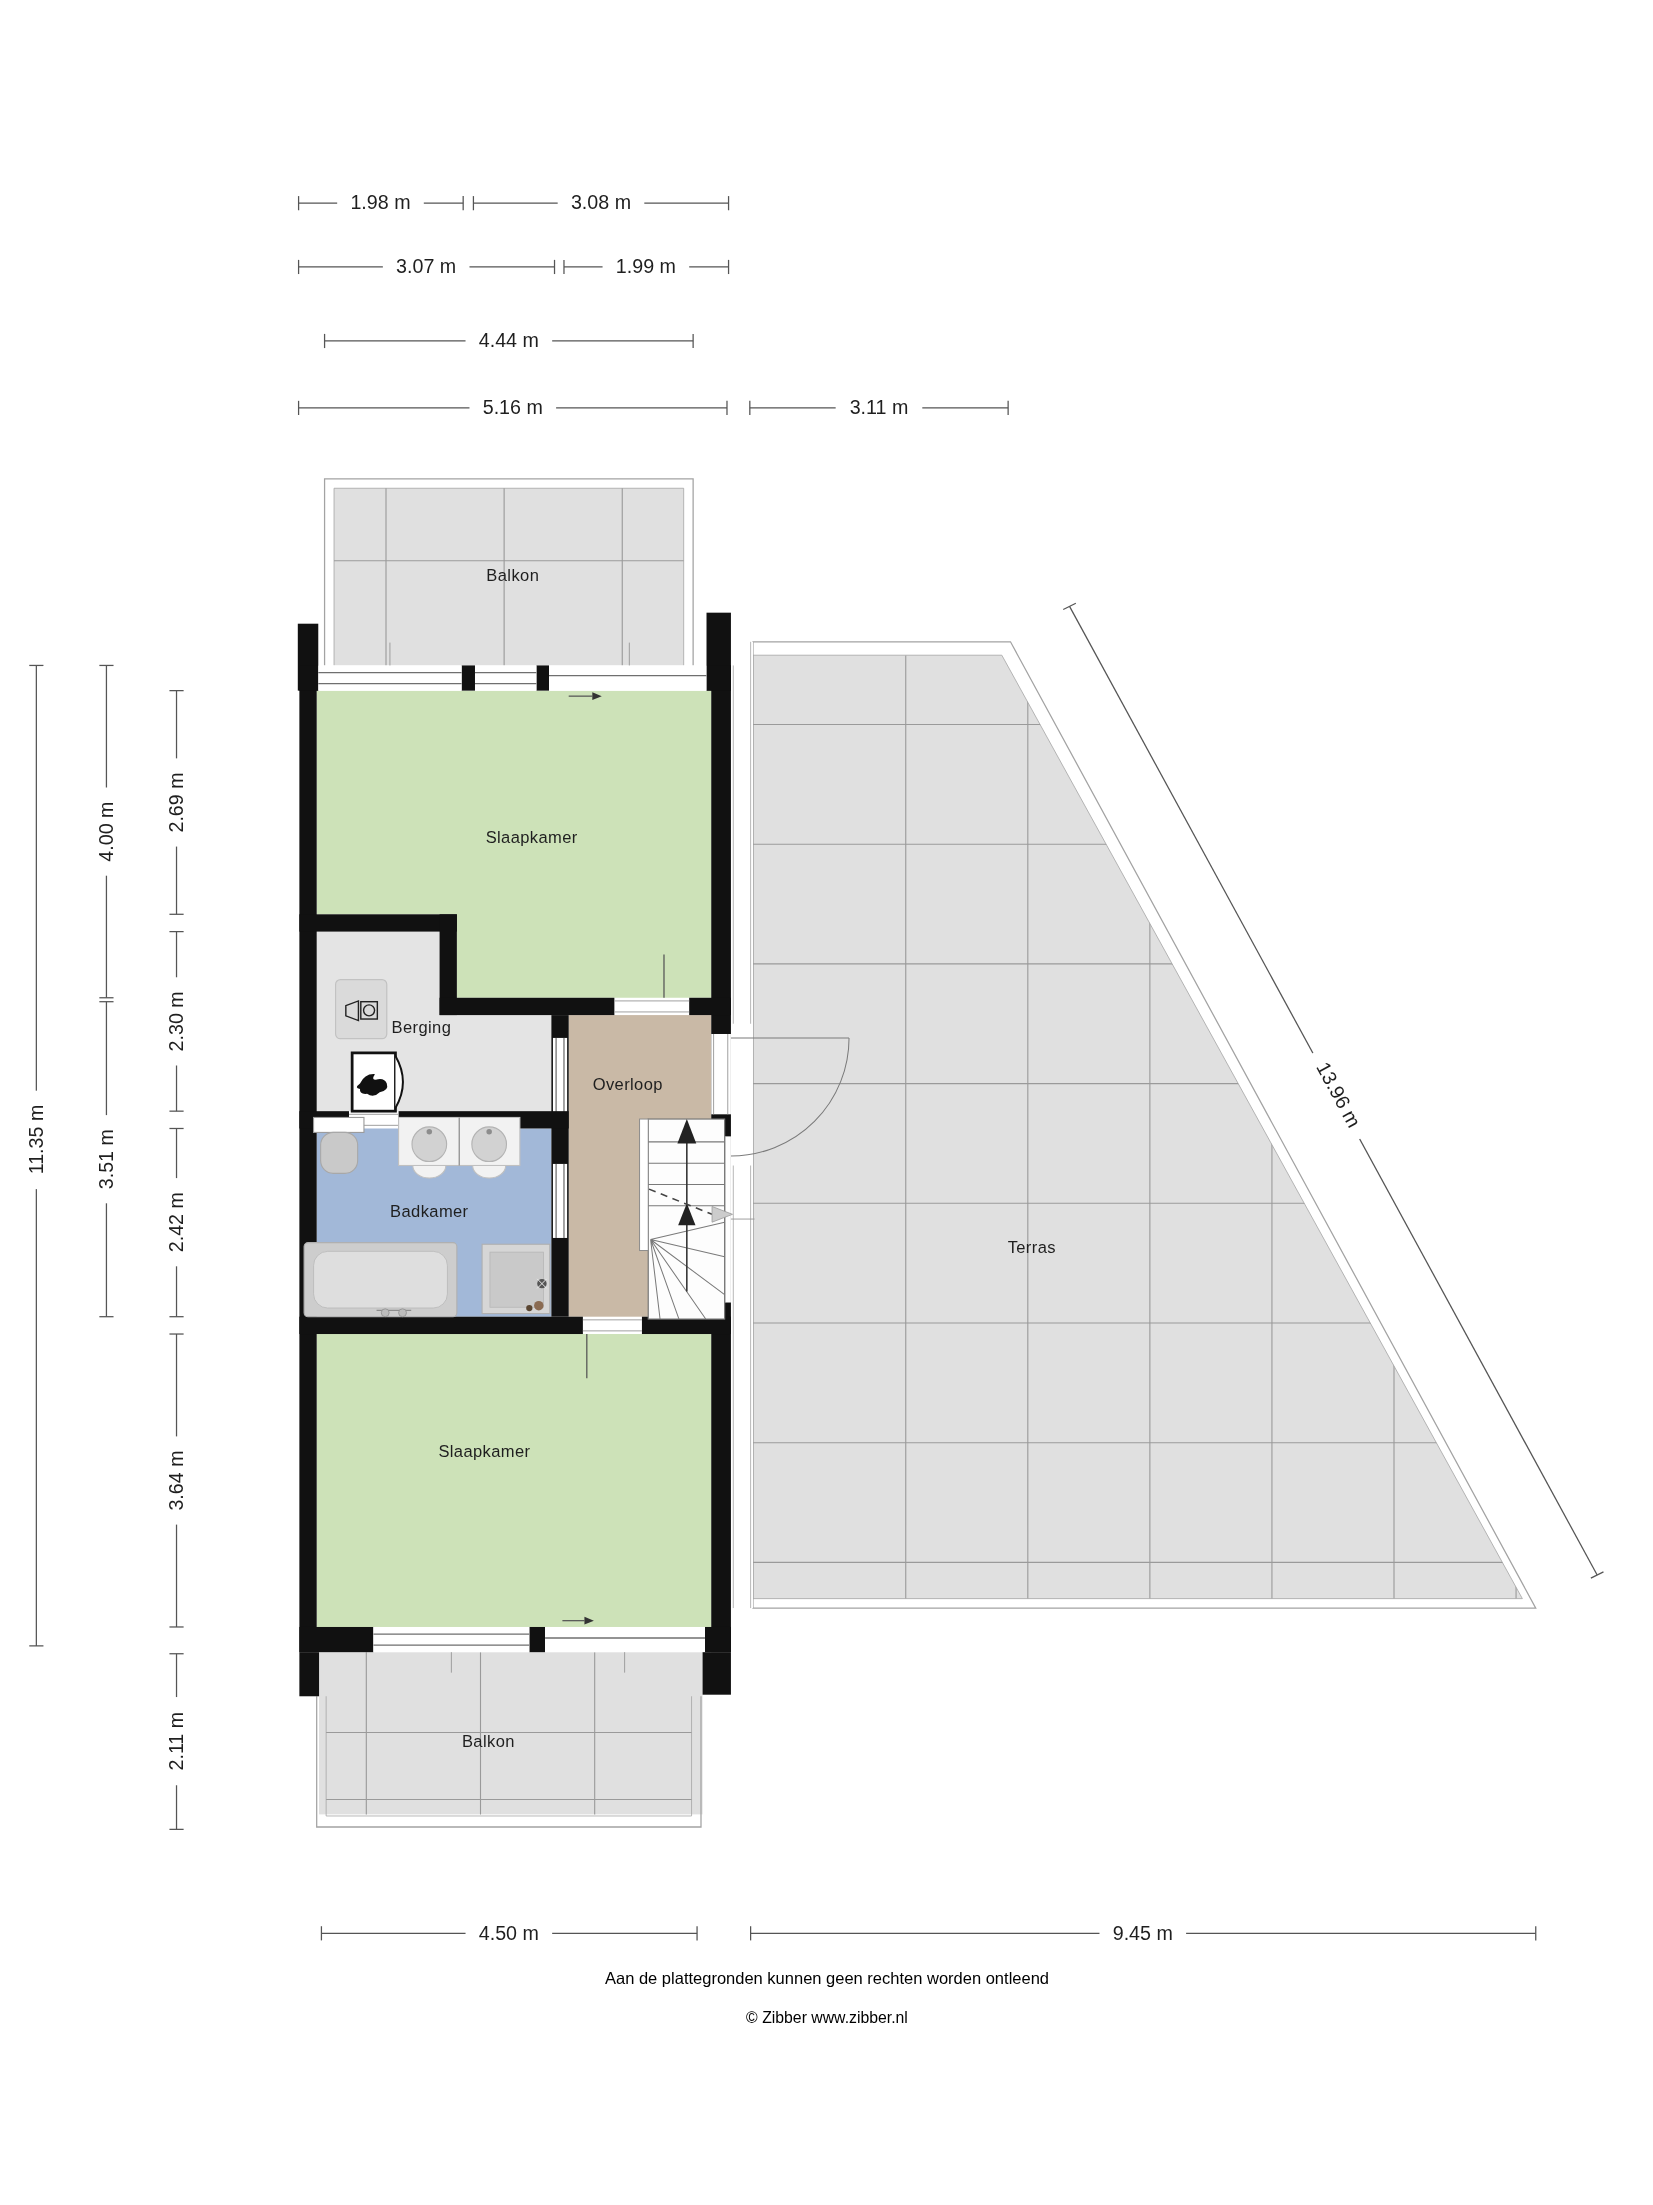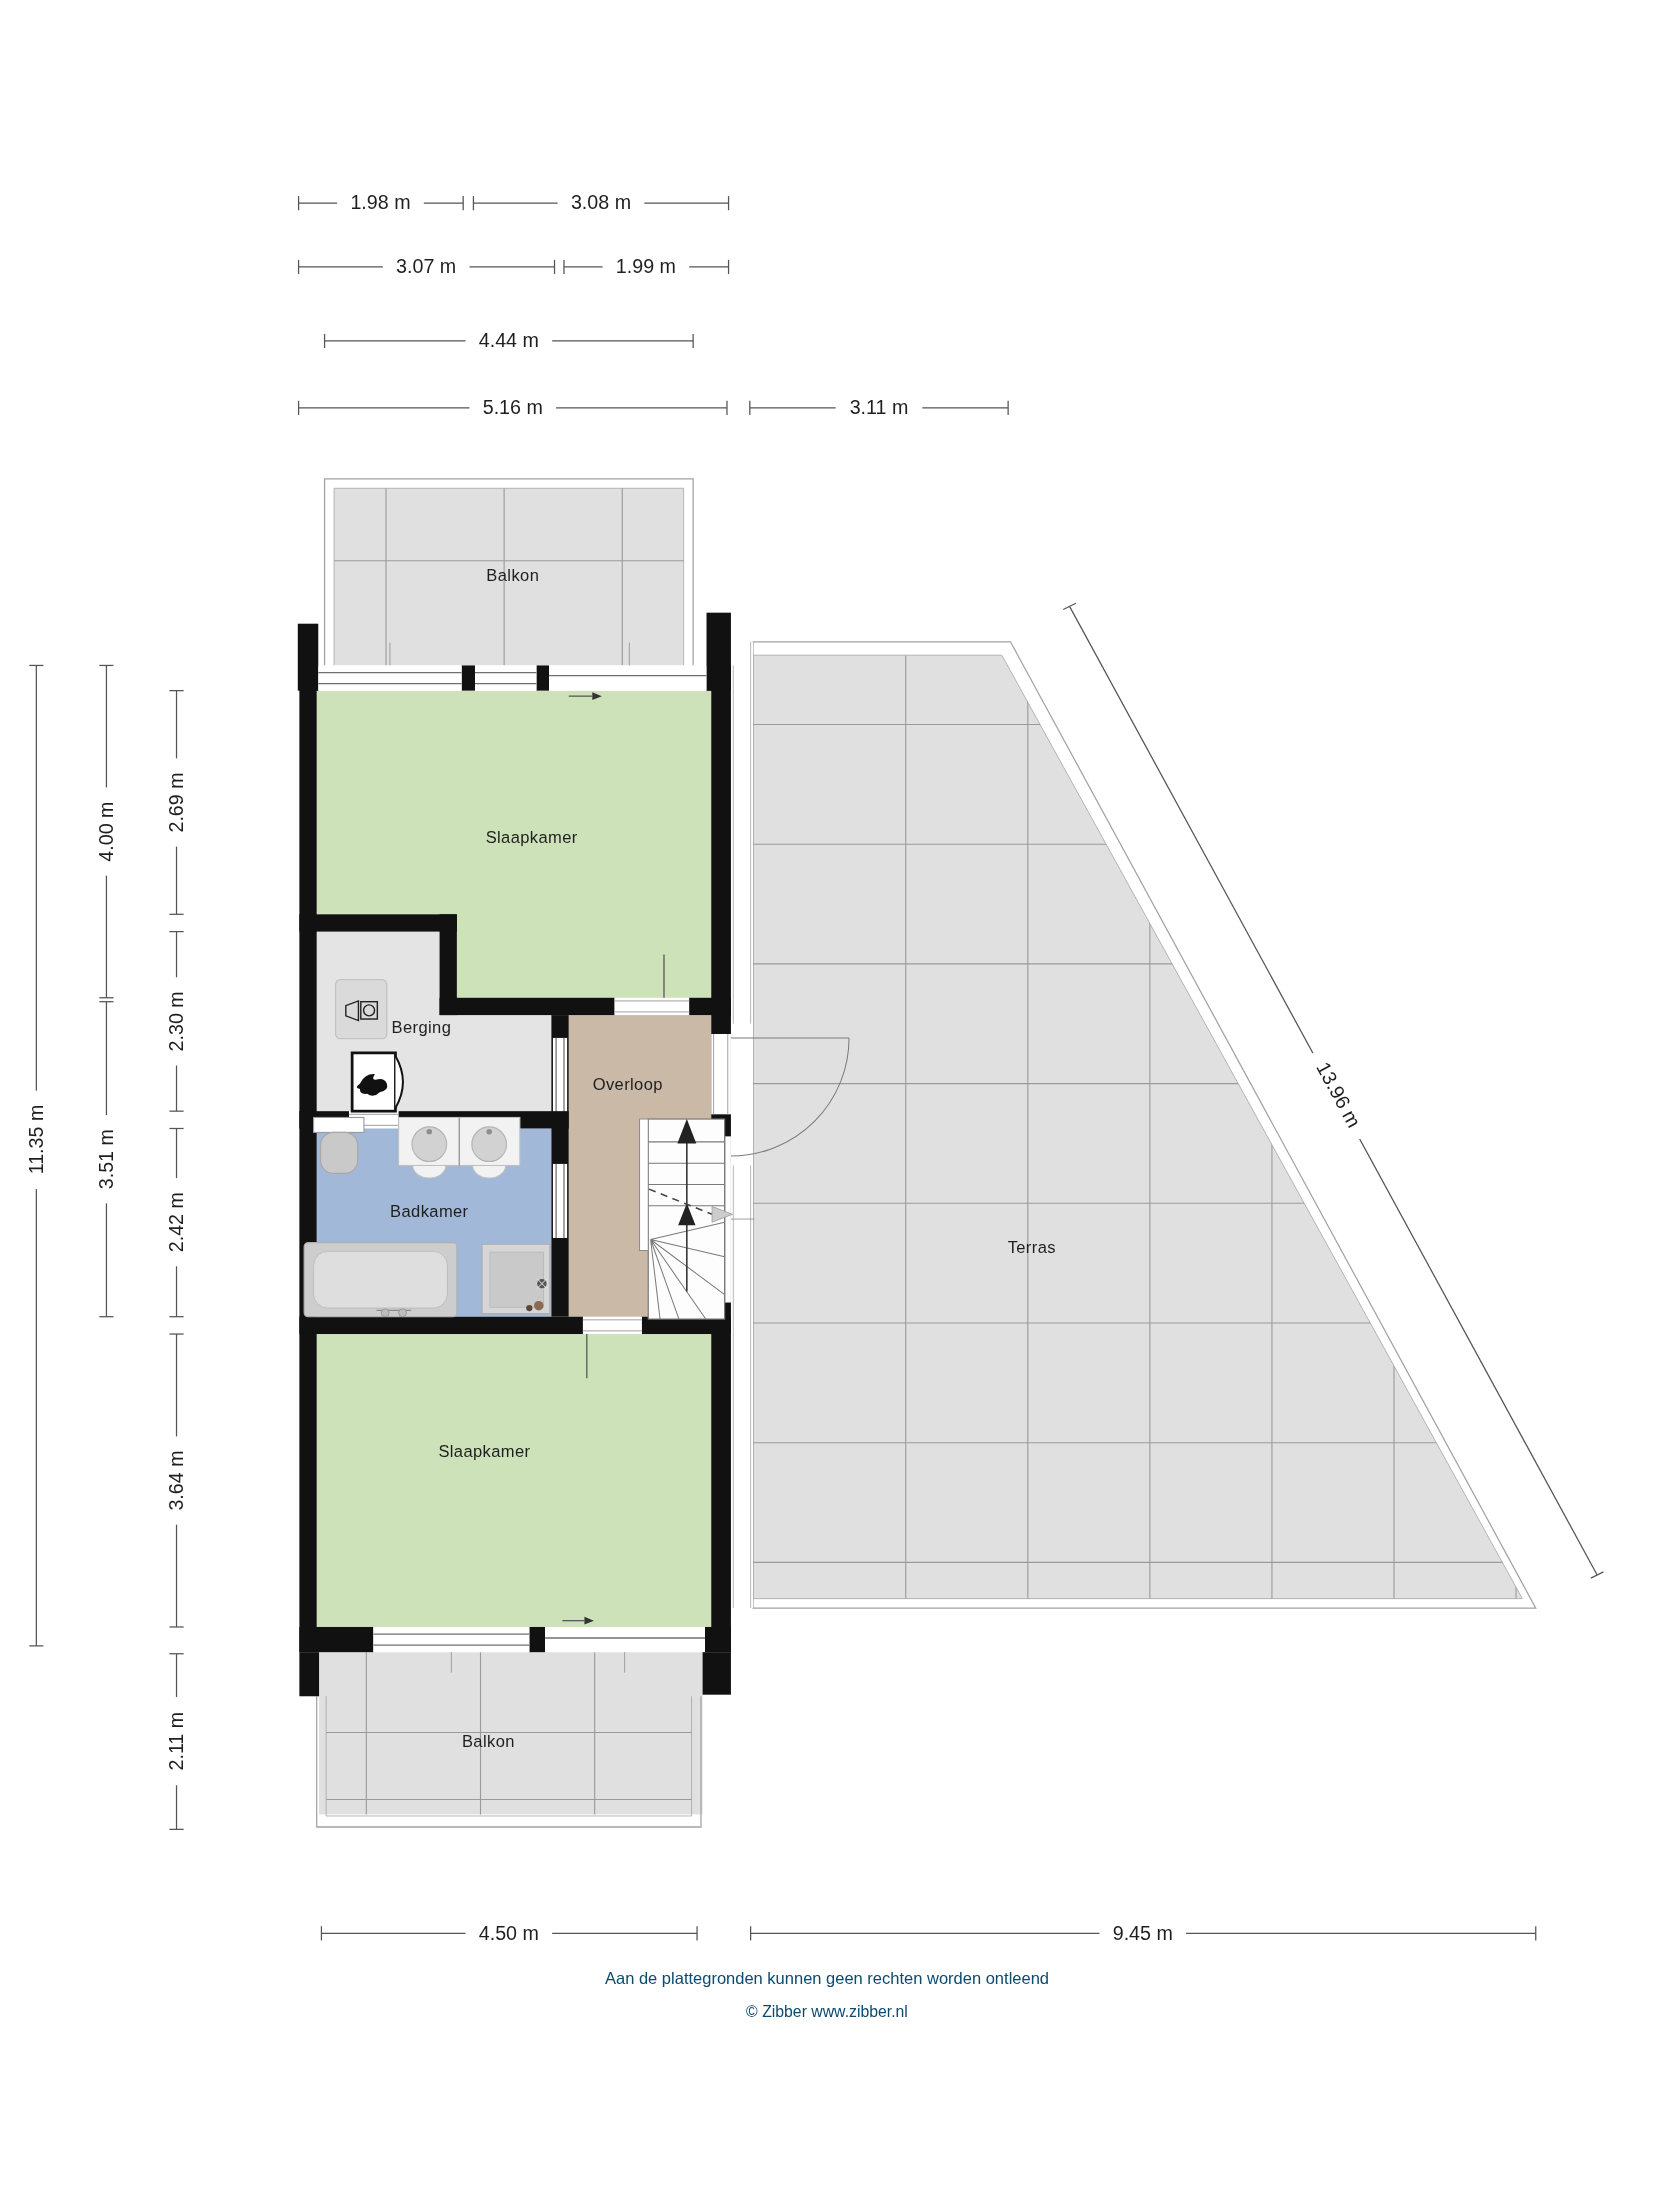--- a/index.html
+++ b/index.html
@@ -18,23 +18,23 @@
   .railthin{stroke:var(--rail);stroke-width:1;fill:none;}
   .dl{stroke:var(--dim);stroke-width:1.6;fill:none;}
   .glass{stroke:#6f6f6f;stroke-width:1.6;fill:none;}
   .jamb{stroke:#9a9a9a;stroke-width:1.2;fill:none;}
   .fixln{stroke:#8d8d8d;stroke-width:1.6;fill:none;}
   .chip{fill:#ffffff;}
   .dimtext{font-size:25px;fill:var(--text);text-anchor:middle;}
   .rlabel{font-size:21px;fill:var(--text);text-anchor:middle;letter-spacing:0.5px;}
   .white{fill:#ffffff;}
   .stair{stroke:#7a7a7a;stroke-width:1.3;fill:none;}
-  #footer{position:absolute;left:0;top:1969px;width:1654px;text-align:center;color:#0c4a6e;}
+  #footer{position:absolute;left:0;top:1969px;width:1654px;text-align:center;color:#000000;}
   #footer .f1{font-size:16.5px;display:block;}
-  #footer .f2{font-size:15.8px;display:block;margin-top:15px;}
+  #footer .f2{font-size:15.8px;display:block;margin-top:21px;}
 </style>
 </head>
 <body>
 
 <div id="stage">
 <svg width="1654" height="2205" viewBox="0 0 2100 2800">
 
   <g>
     <clipPath id="terclip">
           <polygon points="956,832 1272,832 1933,2030 956,2030"></polygon>

